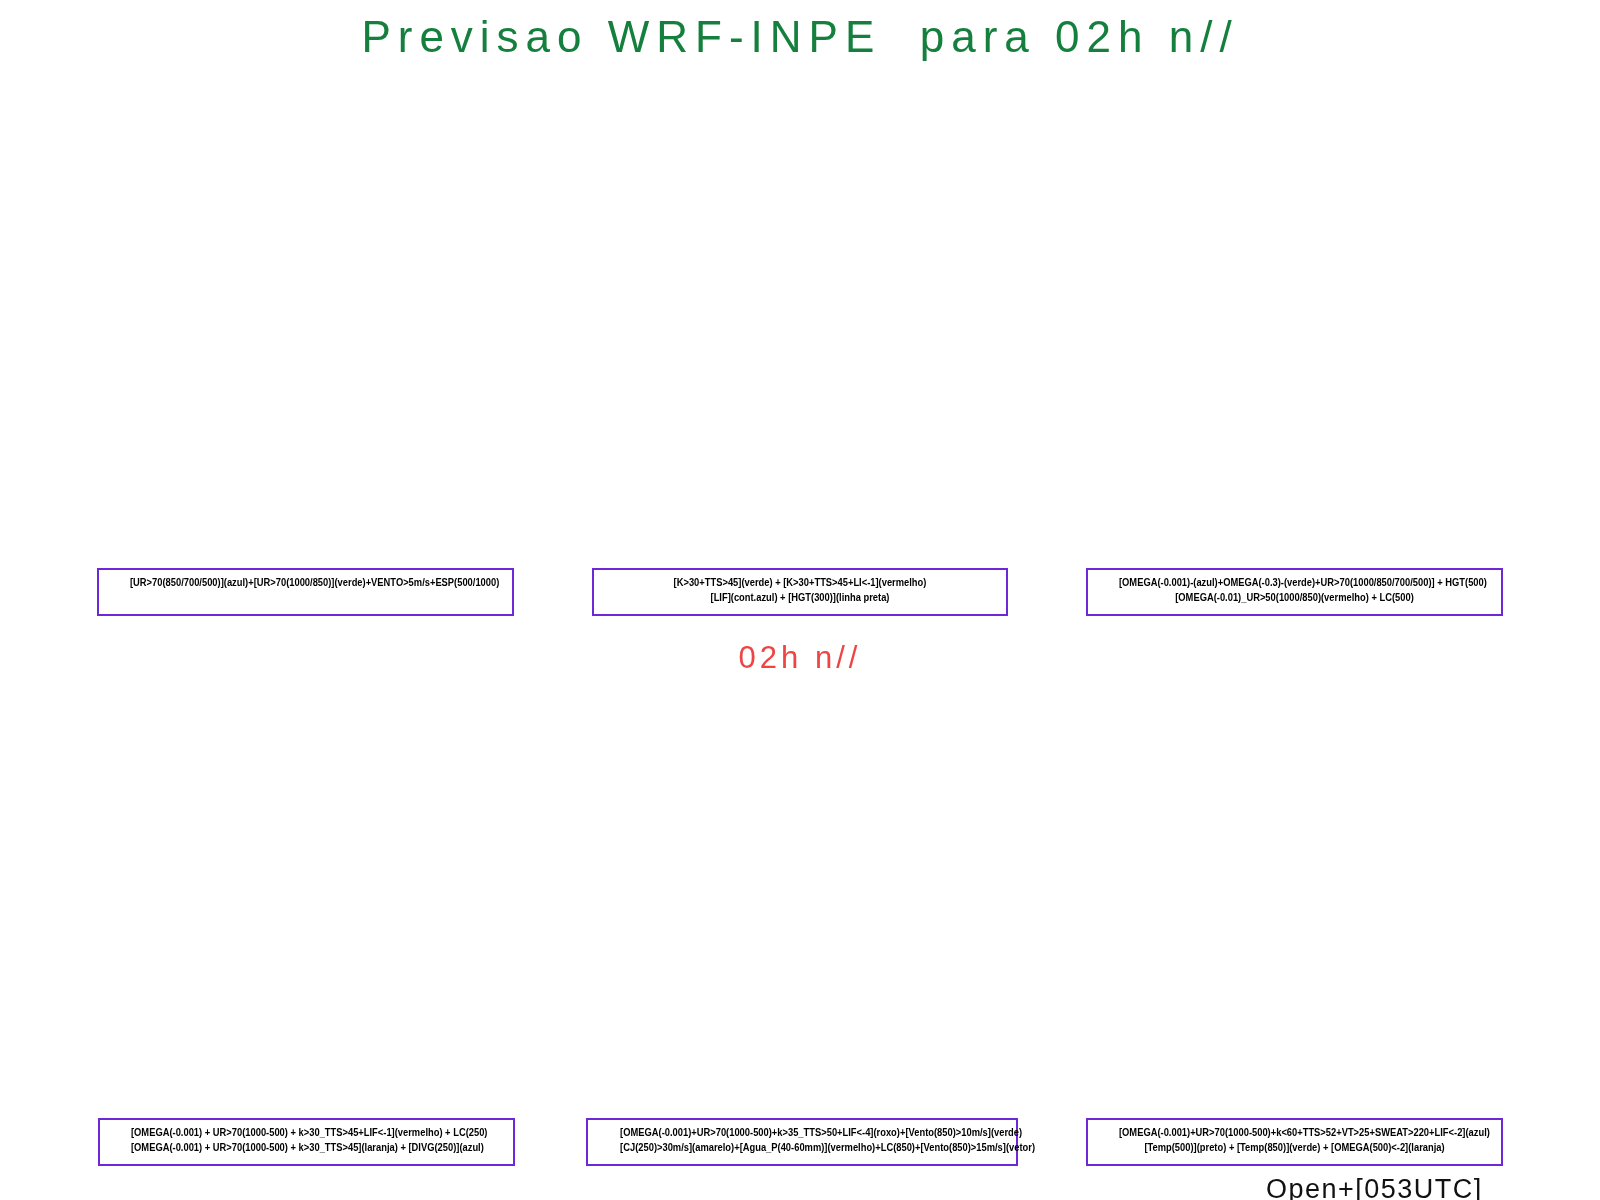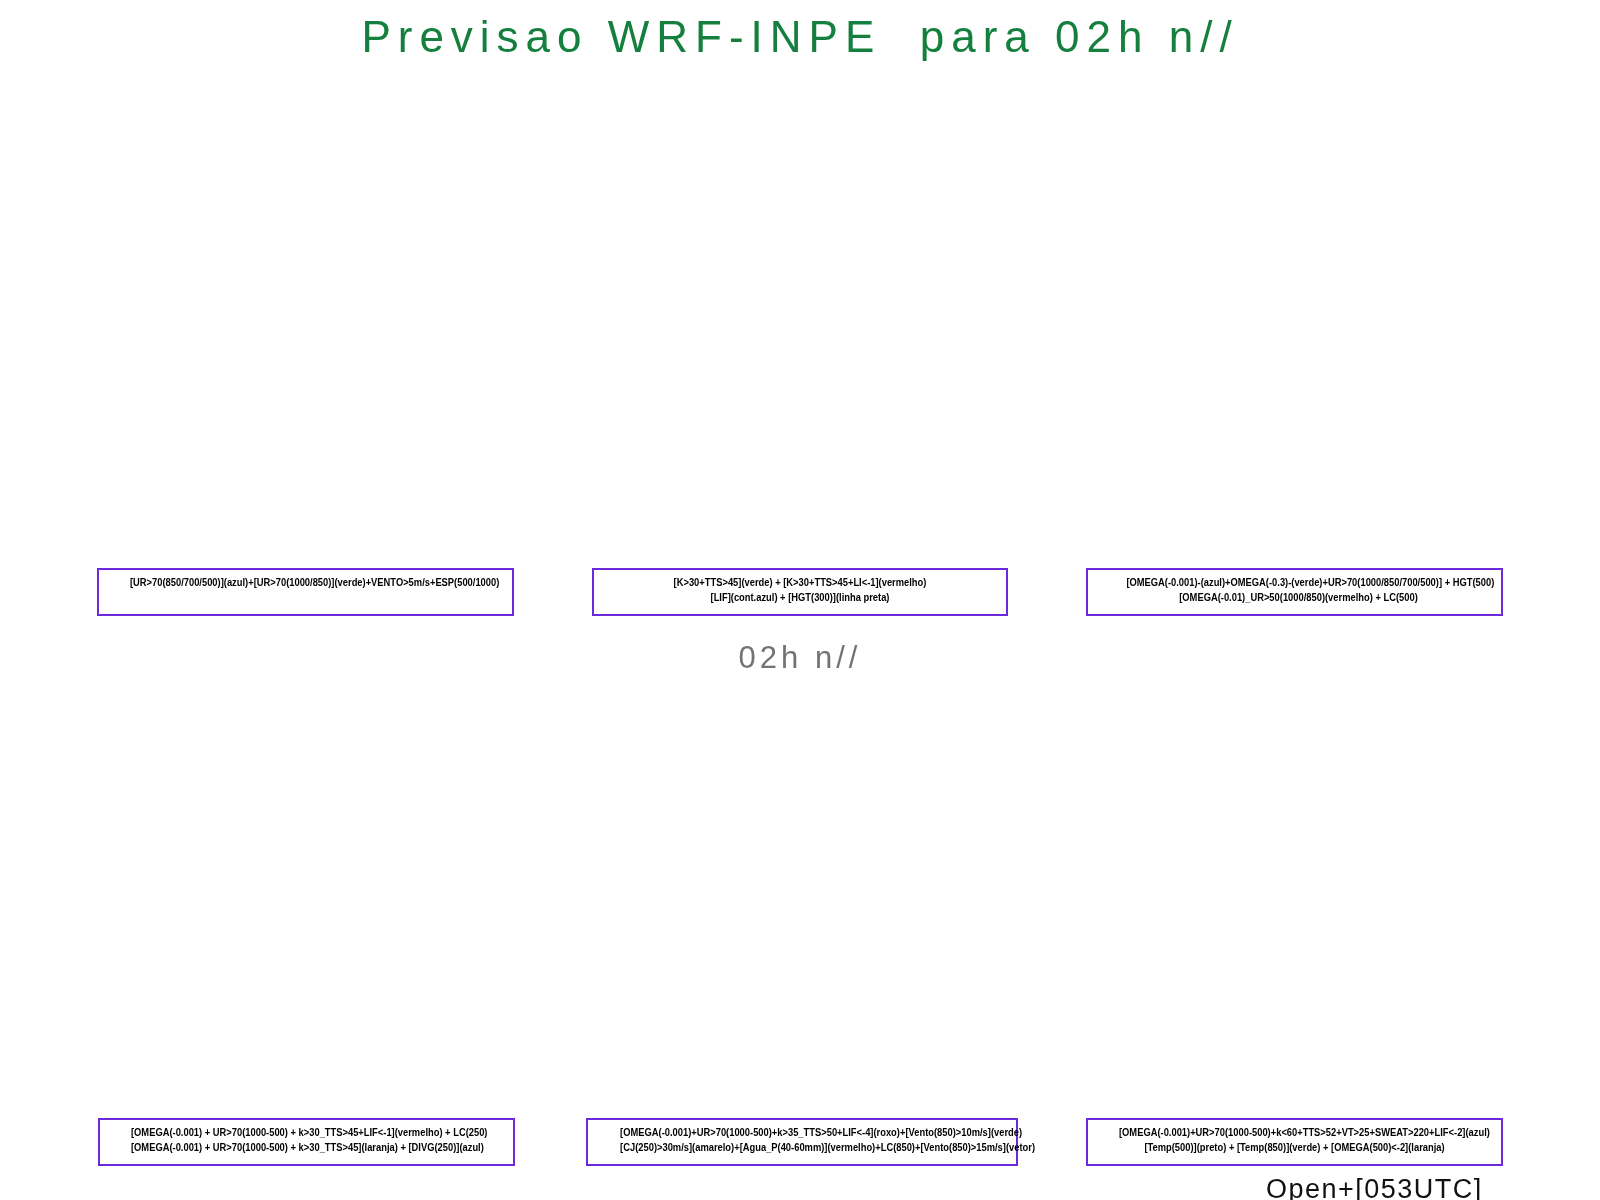--- a/index.html
+++ b/index.html
@@ -31,21 +31,21 @@
   .mid-subtitle {
     position: absolute;
     top: 640px;
     left: 0;
     width: 1600px;
     text-align: center;
     font-size: 31px;
     font-weight: 300;
     letter-spacing: 4px;
     white-space: pre;
-    color: #737373;
+    color: #ef4444;
   }
   .footer-text {
     position: absolute;
     left: 1266px;
     top: 1174px;
     font-size: 27px;
     font-weight: 300;
     letter-spacing: 1.5px;
     white-space: pre;
     color: #111111;
@@ -66,21 +66,21 @@
     line-height: 15px;
     text-align: center;
     white-space: nowrap;
     transform: scaleX(0.85);
     transform-origin: 50% 50%;
     color: #000000;
   }
   
   .box-tl { top: 568px; left: 97px;  width: 417px; }
   .box-tc { top: 568px; left: 592px; width: 416px; }
-  .box-tr { top: 568px; left: 1086px; width: 417px; padding-left: 8px; }
+  .box-tr { top: 568px; left: 1086px; width: 417px; }
   
   .box-bl { top: 1118px; left: 98px;  width: 417px; }
   .box-bc { top: 1118px; left: 586px; width: 432px; }
   .box-br { top: 1118px; left: 1086px; width: 417px; }
 </style>
 </head>
 <body>
 
 <div class="canvas">
 

